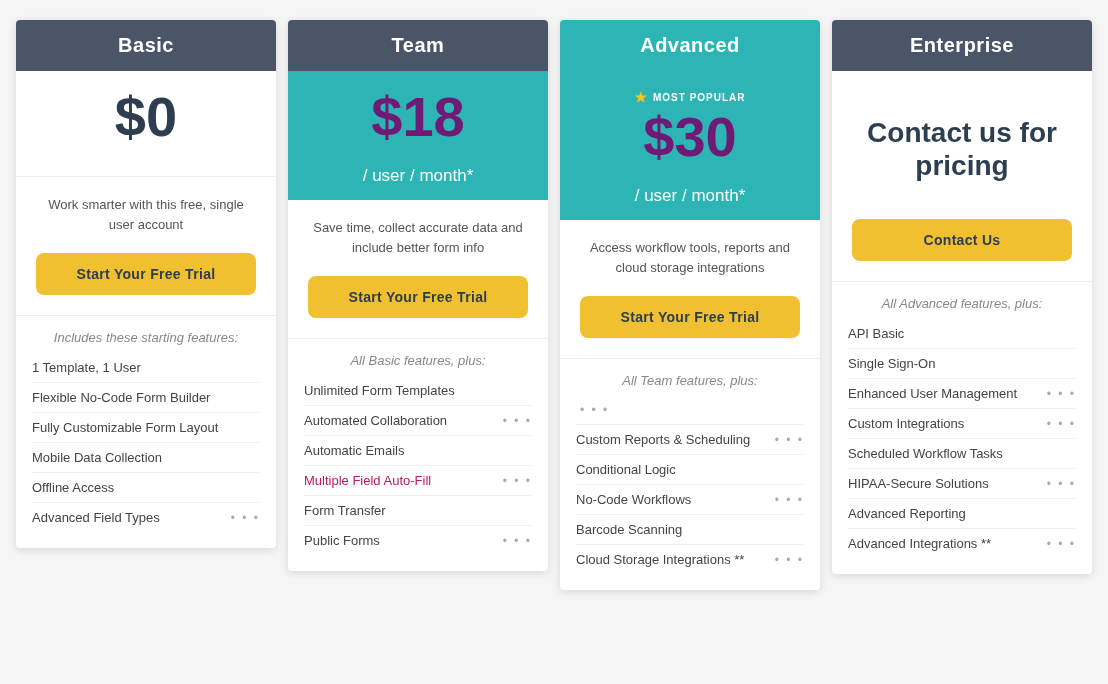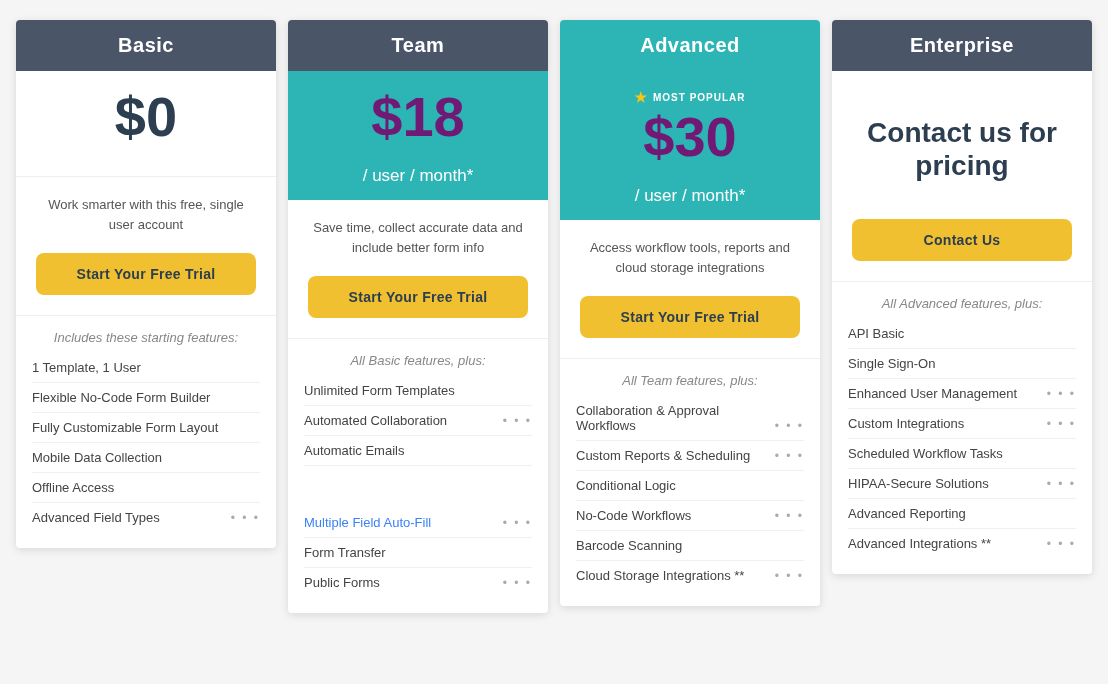--- a/index.html
+++ b/index.html
@@ -169,22 +169,21 @@
 
     .features-list li:last-child {
       border-bottom: none;
     }
 
     .feature-name {
       color: #444;
     }
 
     .feature-name.colored {
-      color: #3b82f6;
-      margin-top: 42px;
+      color: #be185d;
     }
 
     .dots {
       color: #aaa;
       font-size: 12px;
       letter-spacing: 2px;
       flex-shrink: 0;
       margin-left: 4px;
     }
 
@@ -283,21 +282,20 @@
         <div class="price-sub">/ user / month*</div>
       </div>
       <div class="plan-body">
         <div class="plan-description">Access workflow tools, reports and cloud storage integrations</div>
         <button class="cta-button">Start Your Free Trial</button>
       </div>
       <div class="plan-features-section">
         <div class="features-label">All Team features, plus:</div>
         <ul class="features-list">
           <li>
-            <span class="feature-name">Collaboration &amp; Approval Workflows</span>
             <span class="dots">• • •</span>
           </li>
           <li>
             <span class="feature-name">Custom Reports &amp; Scheduling</span>
             <span class="dots">• • •</span>
           </li>
           <li>
             <span class="feature-name">Conditional Logic</span>
           </li>
           <li>

